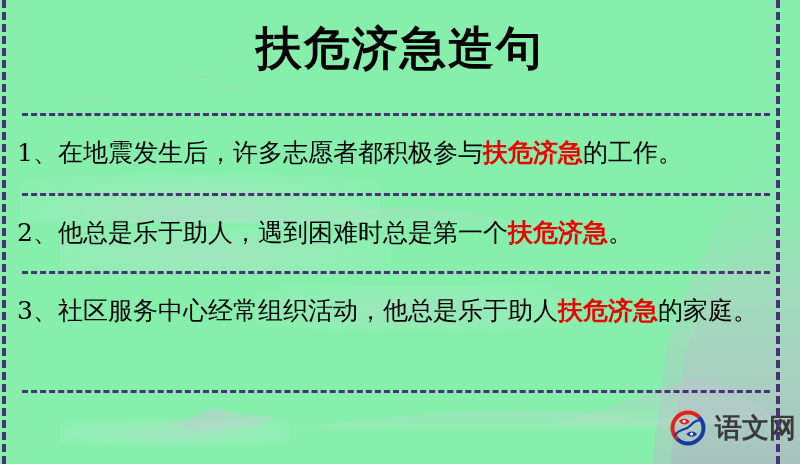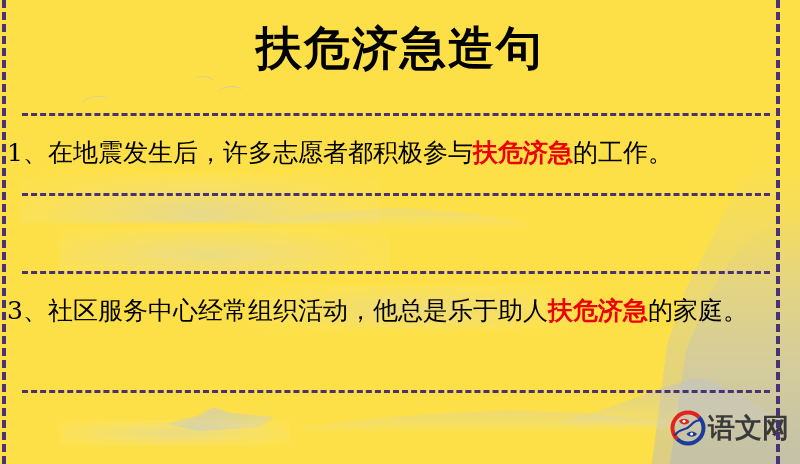--- a/index.html
+++ b/index.html
@@ -12,21 +12,21 @@
     overflow: hidden;
     background: #ffffff;
     font-family: "DejaVu Serif", "Liberation Serif", serif;
   }
 
   #page {
     position: relative;
     width: 800px;
     height: 464px;
     box-sizing: border-box;
-    background: #fde047;
+    background: #86efac;
     overflow: hidden;
   }
 
   
   .bg-layer {
     position: absolute;
     inset: 0;
     pointer-events: none;
     z-index: 0;
   }
@@ -169,21 +169,21 @@
     height: 0;
     border-top: 3px dashed #4a3277;
   }
   .divider.d1 { top: 113px; }
   .divider.d2 { top: 193px; }
   .divider.d3 { top: 271px; }
   .divider.d4 { top: 390px; }
 
   .sentence {
     position: absolute;
-    left: 7px;
+    left: 17px;
     width: 756px;
     font-family: "DejaVu Serif", "Liberation Serif", serif;
     font-size: 25px;
     color: #000000;
     line-height: 45px;
     letter-spacing: 0px;
     white-space: normal;
   }
   .sentence.s1 { top: 130px; }
   .sentence.s2 { top: 210px; }
@@ -194,21 +194,21 @@
     font-weight: bold;
   }
 
   
   .logo {
     position: absolute;
     left: 668px;
     top: 408px;
     display: flex;
     align-items: center;
-    gap: 0;
+    gap: 7px;
     z-index: 4;
   }
   .logo-mark {
     width: 40px;
     height: 40px;
     flex: 0 0 40px;
   }
   .logo-text {
     font-family: "DejaVu Sans", "Liberation Sans", sans-serif;
     font-size: 27px;
@@ -248,20 +248,23 @@
     <div class="title">扶危济急造句</div>
 
     <div class="divider d1"></div>
 
     <div class="sentence s1">
       <span>1、</span><span>在地震发生后，许多志愿者都积极参与</span><span class="kw">扶危济急</span><span>的工作。</span>
     </div>
 
     <div class="divider d2"></div>
 
+    <div class="sentence s2">
+      <span>2、</span><span>他总是乐于助人，遇到困难时总是第一个</span><span class="kw">扶危济急</span><span>。</span>
+    </div>
 
     <div class="divider d3"></div>
 
     <div class="sentence s3">
       <span>3、</span><span>社区服务中心经常组织活动，他总是乐于助人</span><span class="kw">扶危济急</span><span>的家庭。</span>
     </div>
 
     <div class="divider d4"></div>
 
     <div class="logo">

